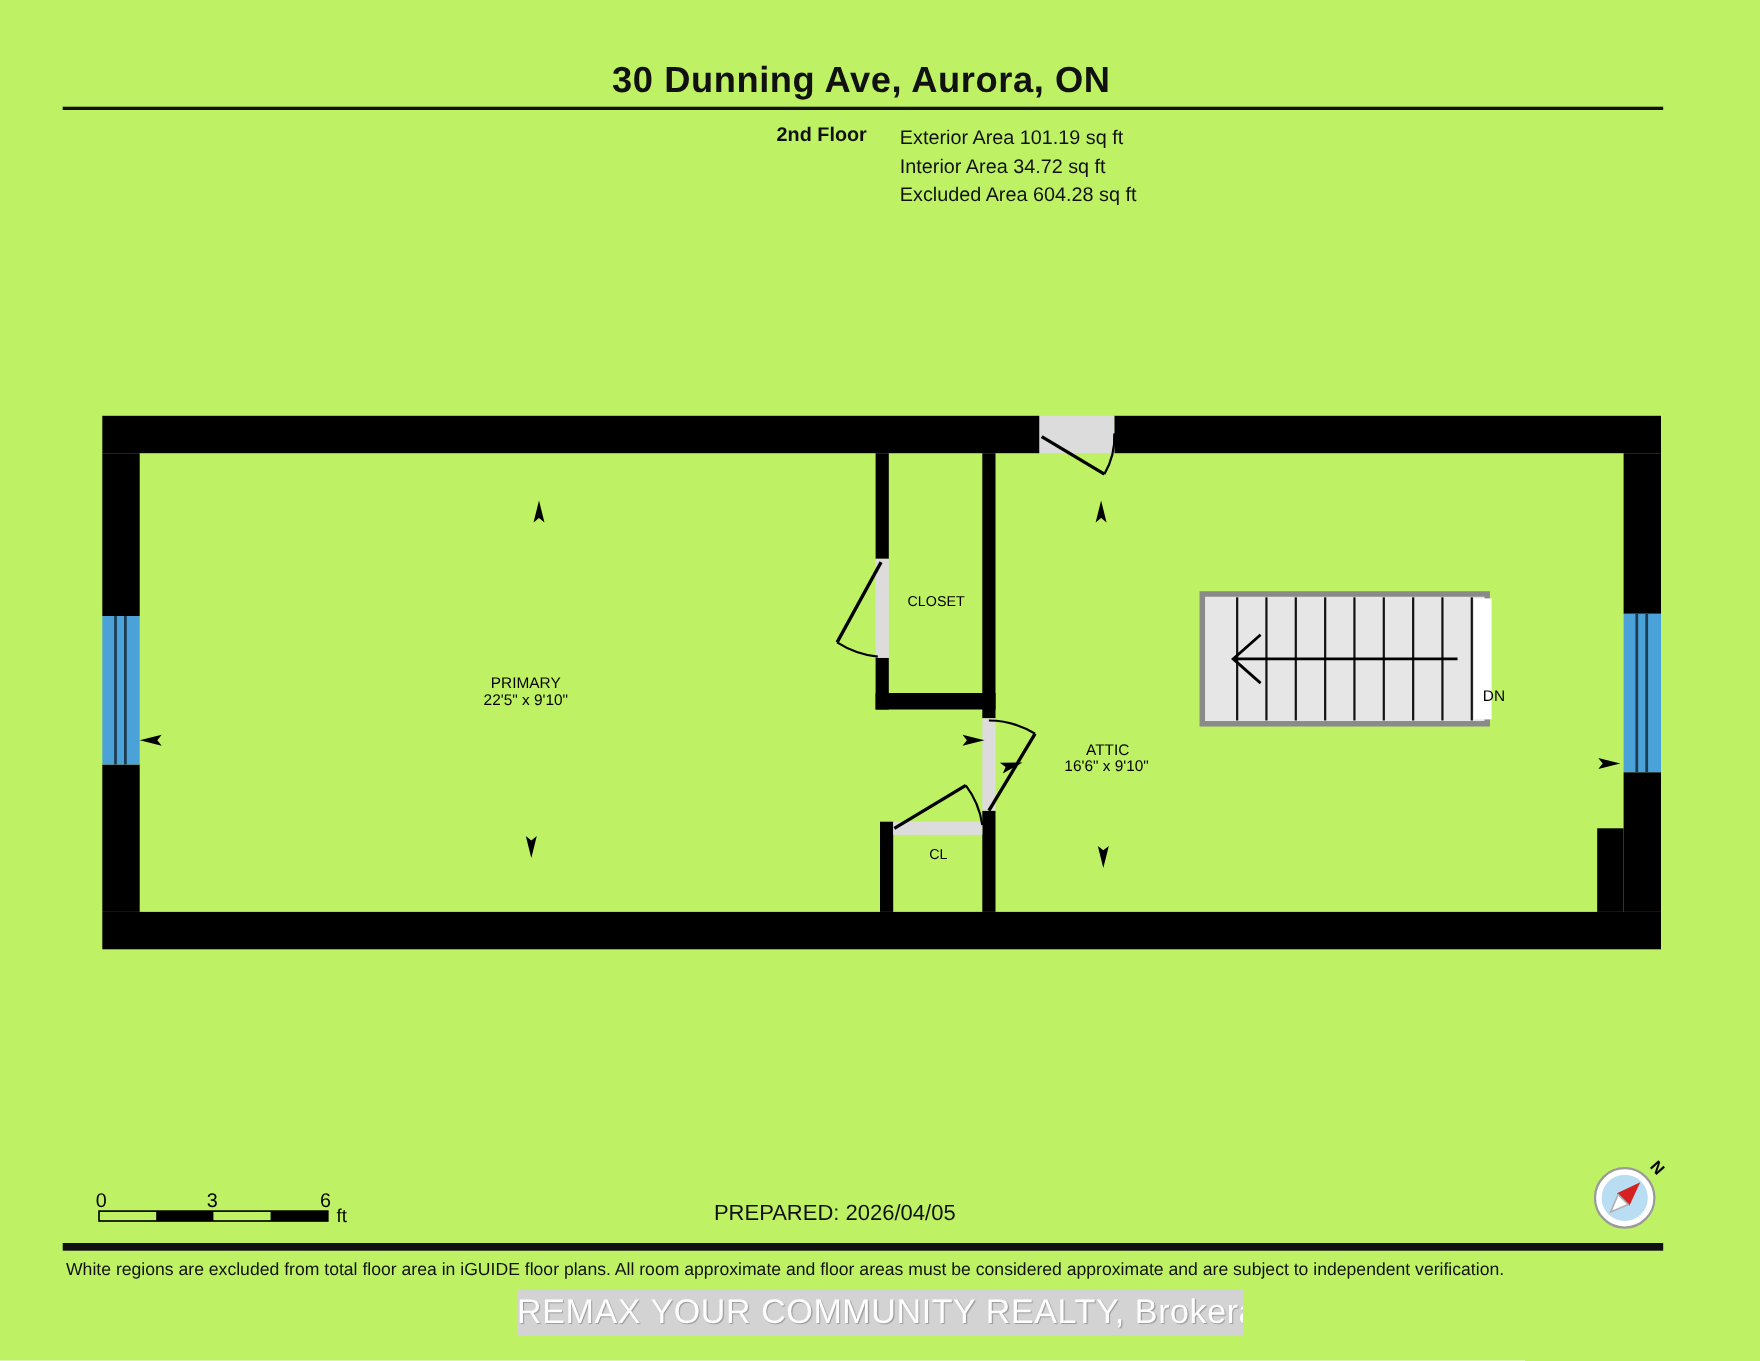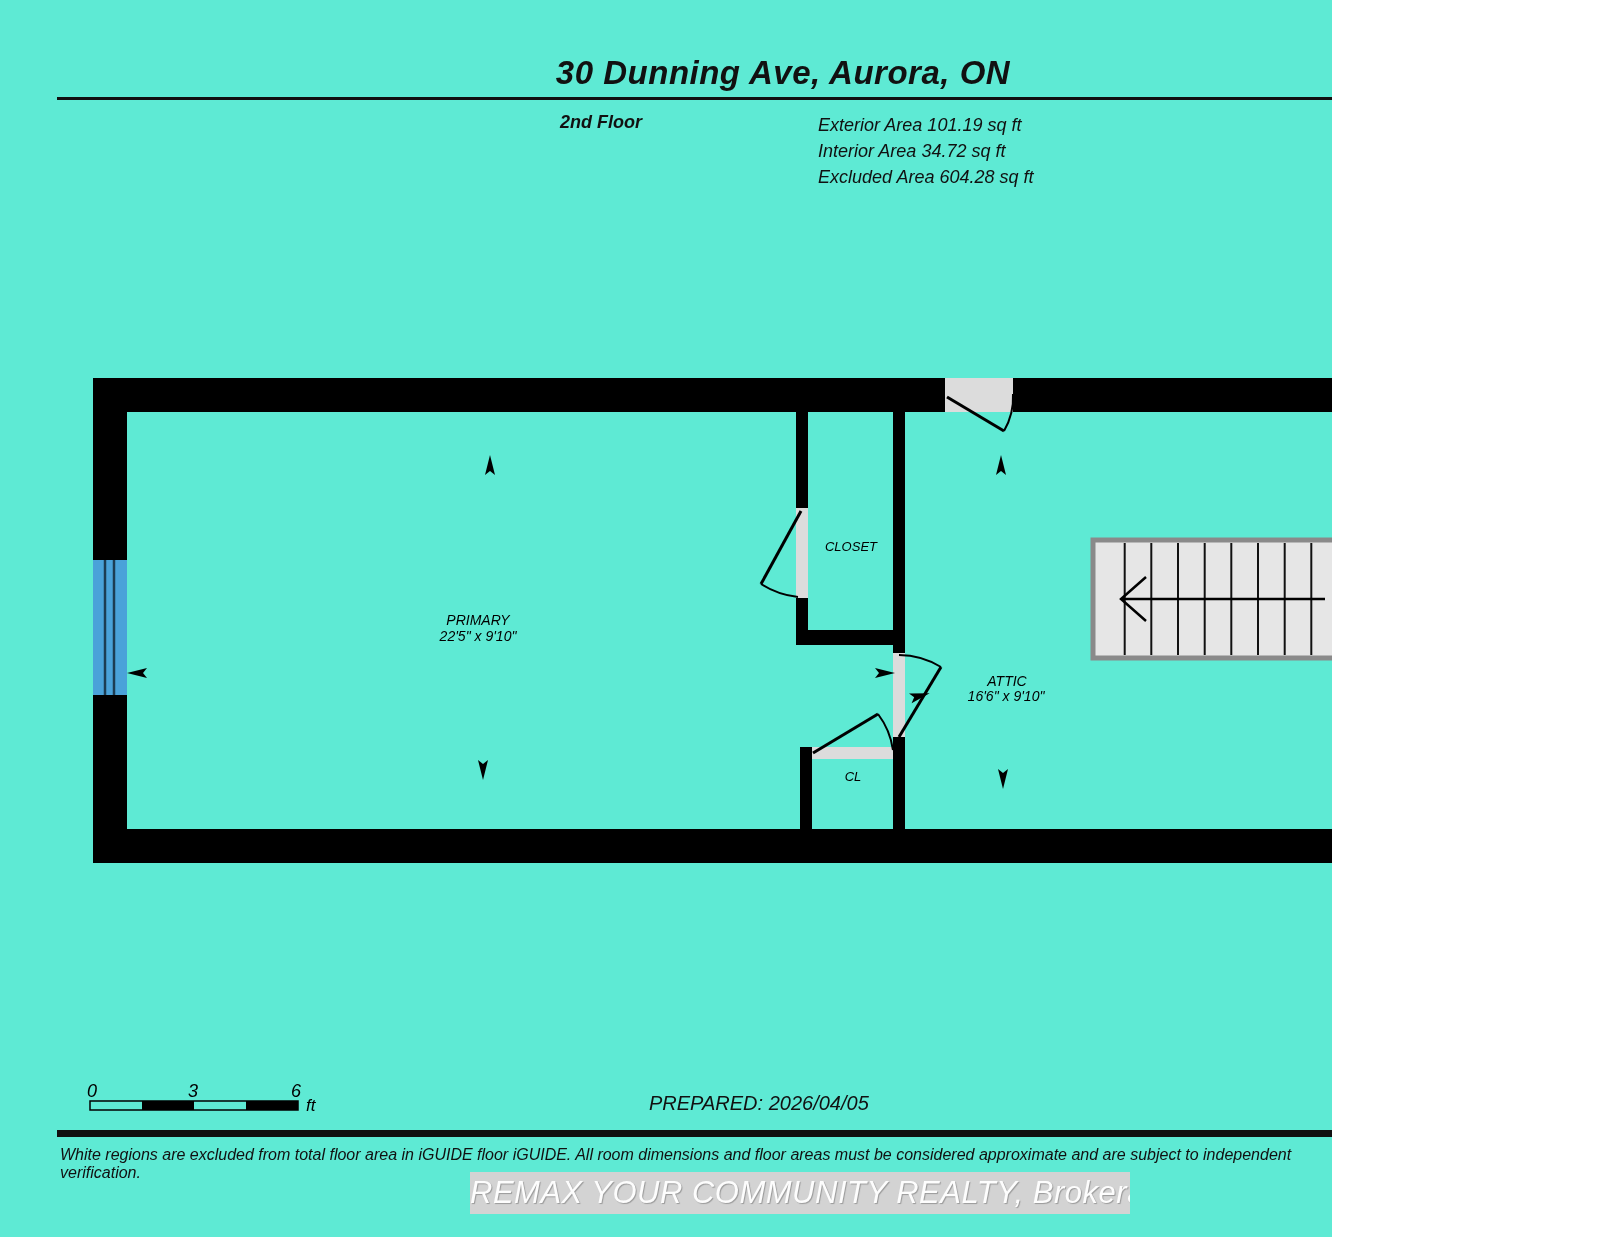--- a/index.html
+++ b/index.html
@@ -1,21 +1,21 @@
 <!DOCTYPE html>
 <html><head>
 <meta charset="utf-8">
 <style>
   html,body{margin:0;padding:0;background:#fff;}
-  .page{position:relative;width:1332px;height:1237px;background:#5eead4;overflow:hidden;
-        font-family:"Liberation Sans",sans-serif;color:#111;font-style:italic;}
+  .page{position:relative;width:1600px;height:1237px;background:#bef264;overflow:hidden;
+        font-family:"Liberation Sans",sans-serif;color:#111;}
   .title{position:absolute;top:54px;left:0;width:1566px;text-align:center;
          font-size:33px;font-weight:bold;letter-spacing:.5px;}
   .rule{position:absolute;top:97px;left:57px;width:1455px;height:3px;background:#111;}
-  .floor-label{position:absolute;top:112px;left:560px;width:228px;
+  .floor-label{position:absolute;top:112px;left:560px;width:228px;text-align:right;
                font-size:18px;font-weight:bold;}
   .area-lines{position:absolute;top:112px;left:818px;font-size:18px;line-height:26px;}
   .plan{position:absolute;left:0;top:0;}
   .prepared{position:absolute;top:1092px;left:649px;width:300px;text-align:left;font-size:20px;}
   .footline{position:absolute;top:1130px;left:57px;width:1455px;height:7px;background:#111;}
   .disclaimer{position:absolute;top:1146px;left:60px;font-size:16px;}
   .watermark{position:absolute;top:1172px;left:470px;width:660px;height:42px;line-height:42px;
              background:#d3d3d3;color:#fdfdfd;font-size:31px;text-align:center;white-space:nowrap;
              overflow:hidden;text-shadow:1px 1px 1px #9a9a9a;letter-spacing:.5px;}
   svg text{font-family:"Liberation Sans",sans-serif;fill:#000;}
@@ -139,16 +139,16 @@
       <g transform="rotate(45)">
         <polygon points="0,-20 8,2 -8,2" fill="#d42222"></polygon>
         <polygon points="0,18 6.5,2 -6.5,2" fill="#ffffff" stroke="#b0b0b0" stroke-width="1.5"></polygon>
       </g>
       <text transform="translate(26,-24) rotate(48)" font-size="15" font-weight="bold" text-anchor="middle">N</text>
     </g>
   </svg>
 
   <div class="prepared">PREPARED: 2026/04/05</div>
   <div class="footline"></div>
-  <div class="disclaimer">White regions are excluded from total floor area in iGUIDE floor iGUIDE. All room dimensions and floor areas must be considered approximate and are subject to independent verification.</div>
+  <div class="disclaimer">White regions are excluded from total floor area in iGUIDE floor plans. All room approximate and floor areas must be considered approximate and are subject to independent verification.</div>
   <div class="watermark">REMAX YOUR COMMUNITY REALTY, Brokerage</div>
 
 </div>
 
 </body></html>

